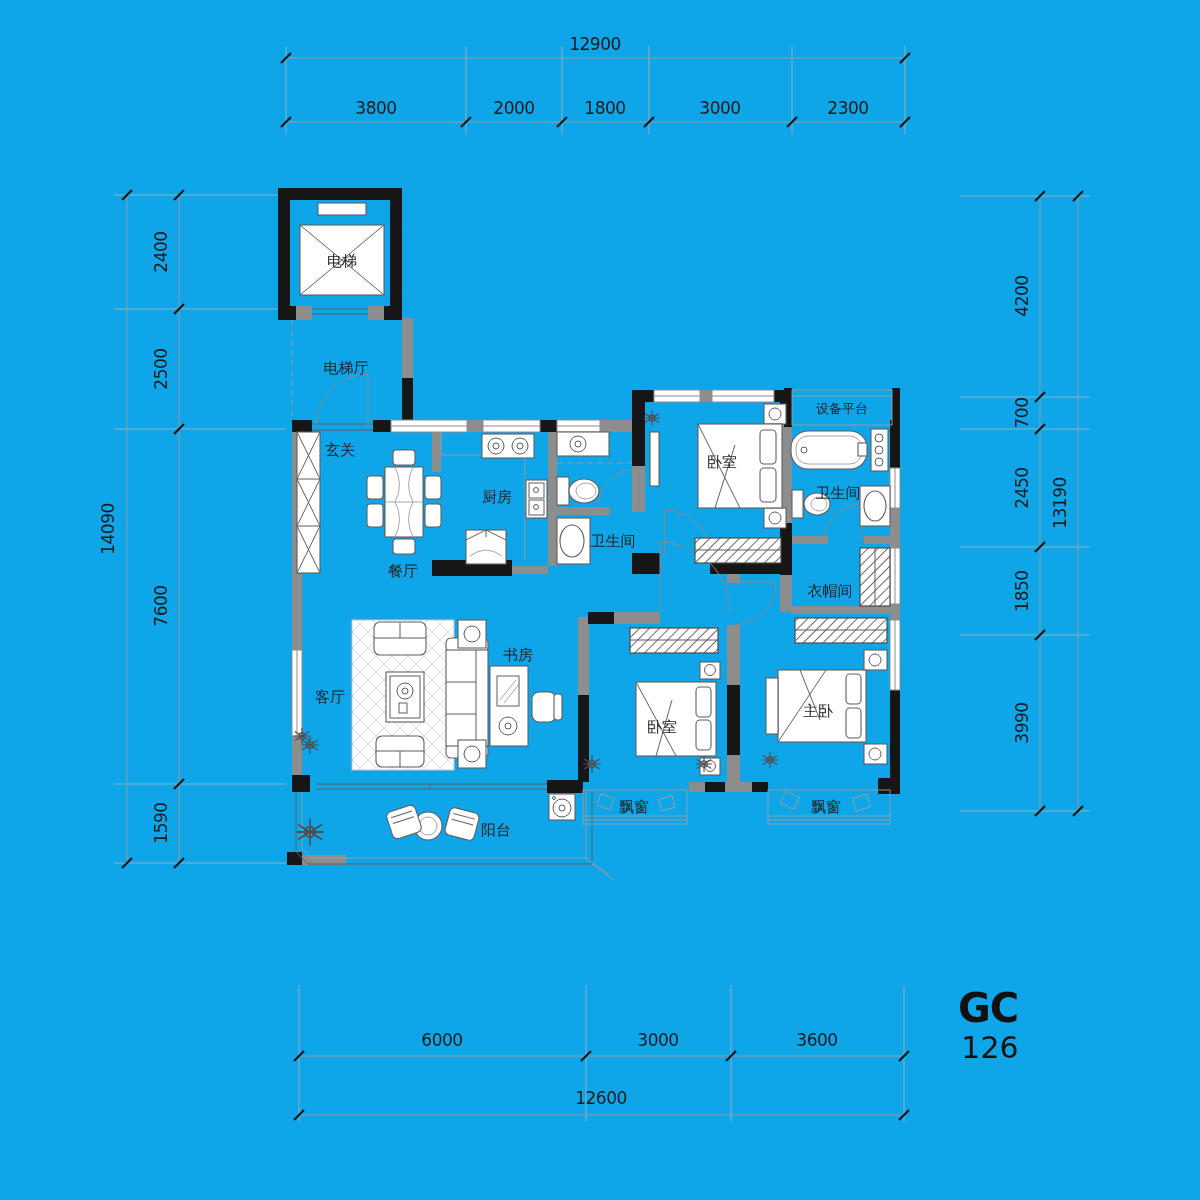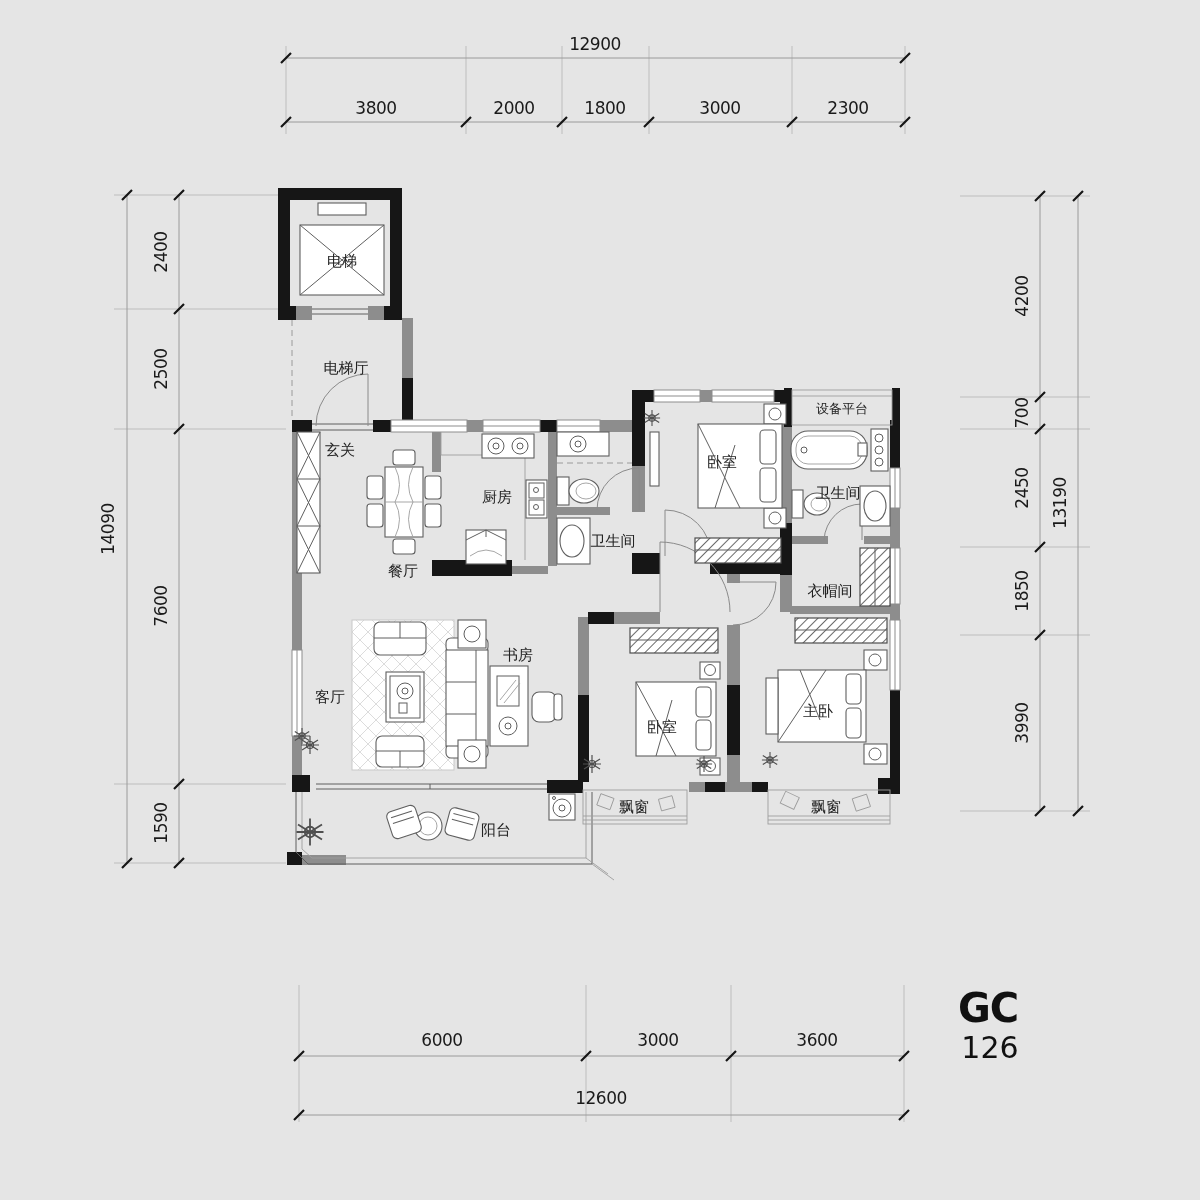--- a/index.html
+++ b/index.html
@@ -1,17 +1,17 @@
 <!DOCTYPE html>
 <html><head>
 <meta charset="utf-8">
 <style>
   html,body{margin:0;padding:0;background:#fff;}
   body{font-family:"DejaVu Sans","Liberation Sans",sans-serif;}
-  #stage{width:1200px;height:1200px;position:relative;background:#e5e5e5;}
+  #stage{width:1200px;height:1200px;position:relative;background:#0ea5e9;}
   svg{display:block}
   .dim{stroke:#9a9a9a;stroke-width:1;fill:none}
   .ext{stroke:#b4b4b4;stroke-width:0.8;fill:none}
   .tick{stroke:#161616;stroke-width:2.2;fill:none}
   .dtx{font-size:17px;fill:#1a1a1a;text-anchor:middle;letter-spacing:-0.5px}
   .wg{fill:#8d8d8d;stroke:none}
   .wb{fill:#161616;stroke:none}
   .win{fill:#ffffff;stroke:#8d8d8d;stroke-width:1}
   .wl{stroke:#8d8d8d;stroke-width:1;fill:none}
   .f{fill:#ffffff;stroke:#5f5f5f;stroke-width:1.1}

